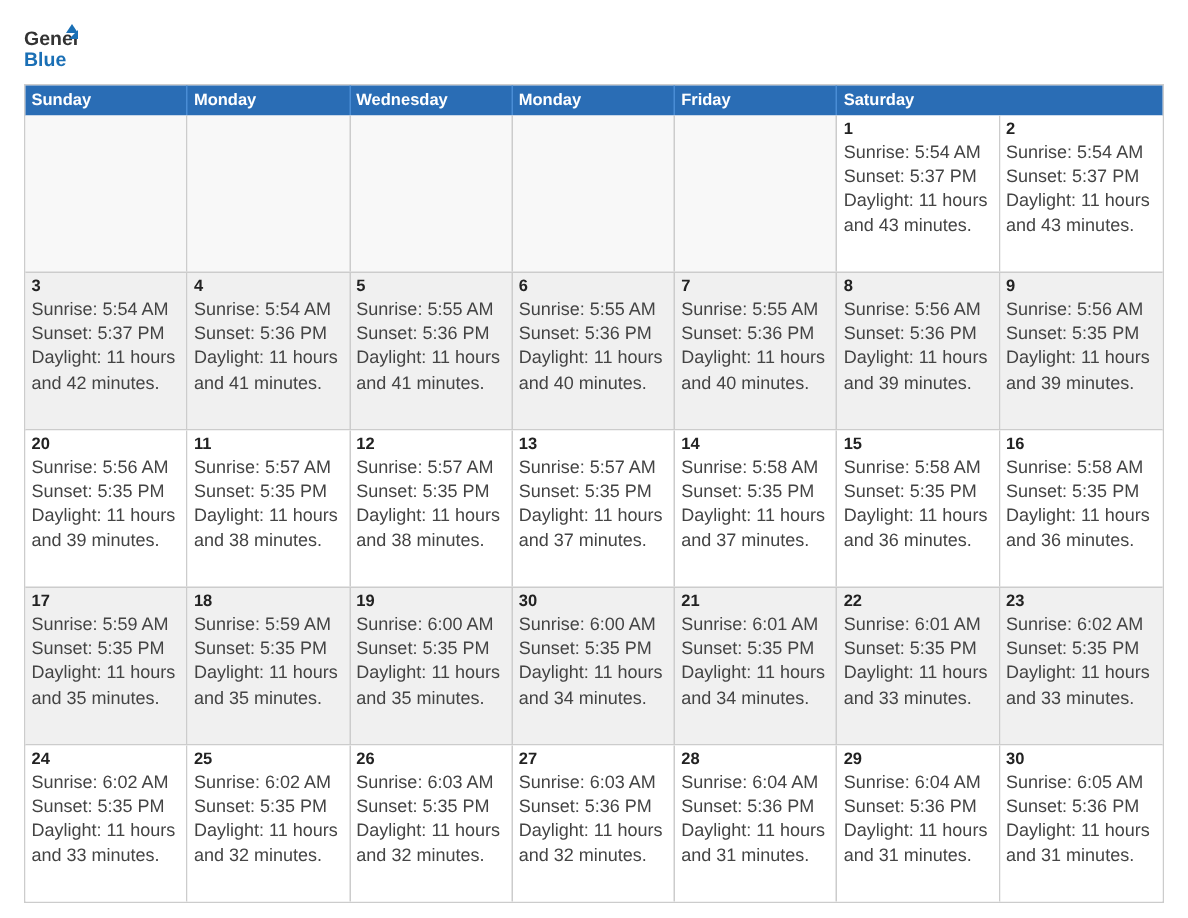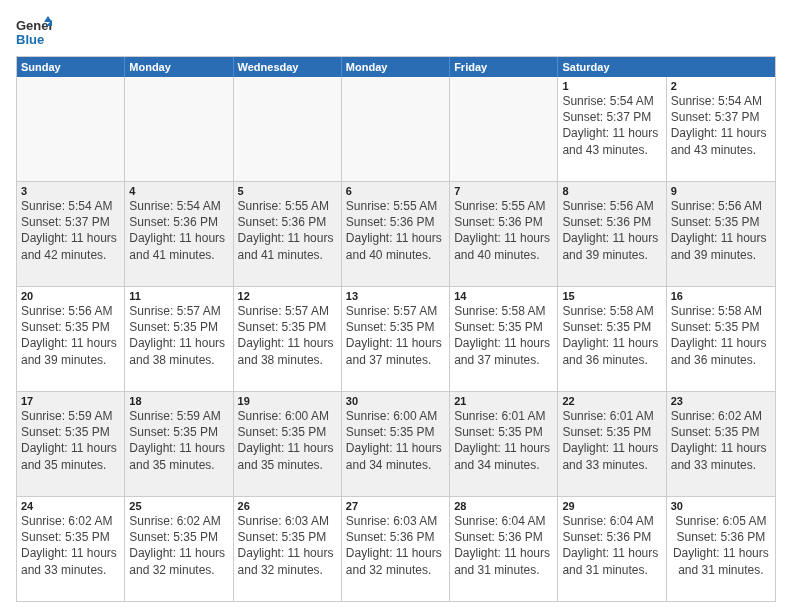--- a/index.html
+++ b/index.html
@@ -317,20 +317,20 @@
 Daylight: 11 hours and 31 minutes.</div>
           </div>
           <div class="cal-cell">
             <span class="day-num">29</span>
             <div class="cell-text" style="white-space: pre-line;">Sunrise: 6:04 AM
 Sunset: 5:36 PM
 Daylight: 11 hours and 31 minutes.</div>
           </div>
           <div class="cal-cell">
             <span class="day-num">30</span>
-            <div class="cell-text" style="white-space: pre-line; text-align: center;">Sunrise: 6:05 AM
+            <div class="cell-text" style="white-space: pre-line;">Sunrise: 6:05 AM
 Sunset: 5:36 PM
 Daylight: 11 hours and 31 minutes.</div>
           </div>
         </div>
       </div>
   </div>
 </div>
 
 </body></html>

